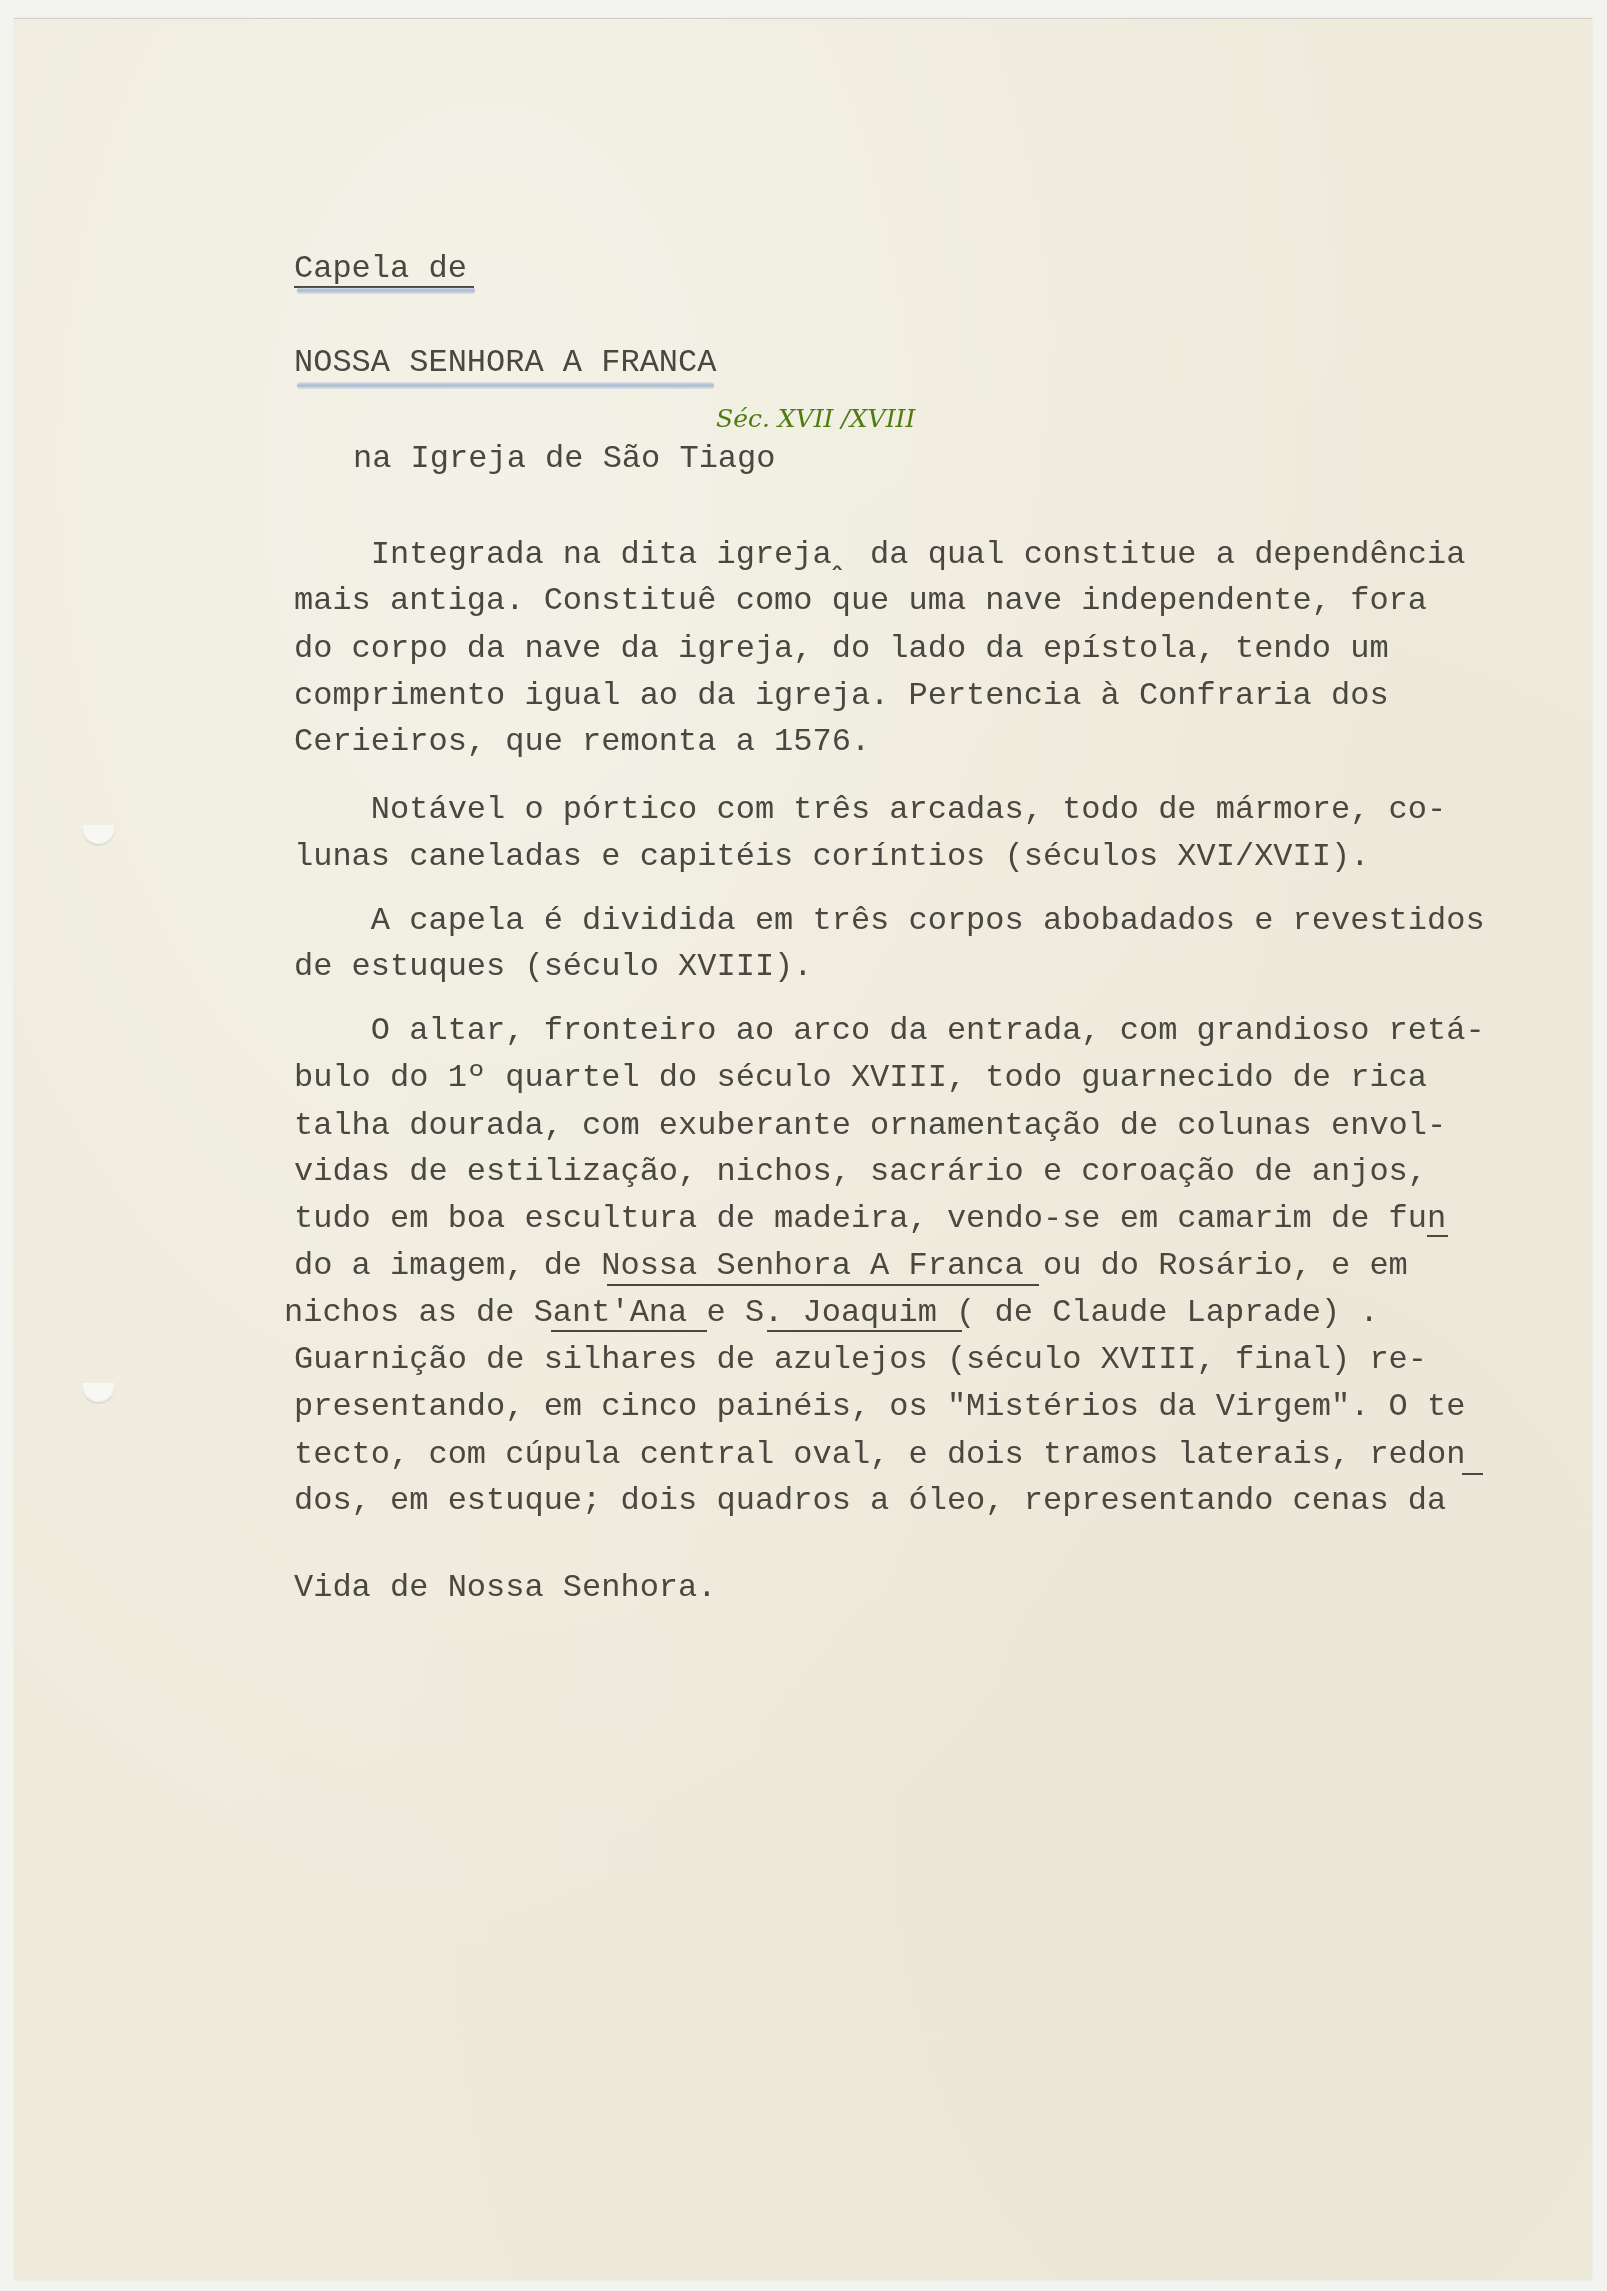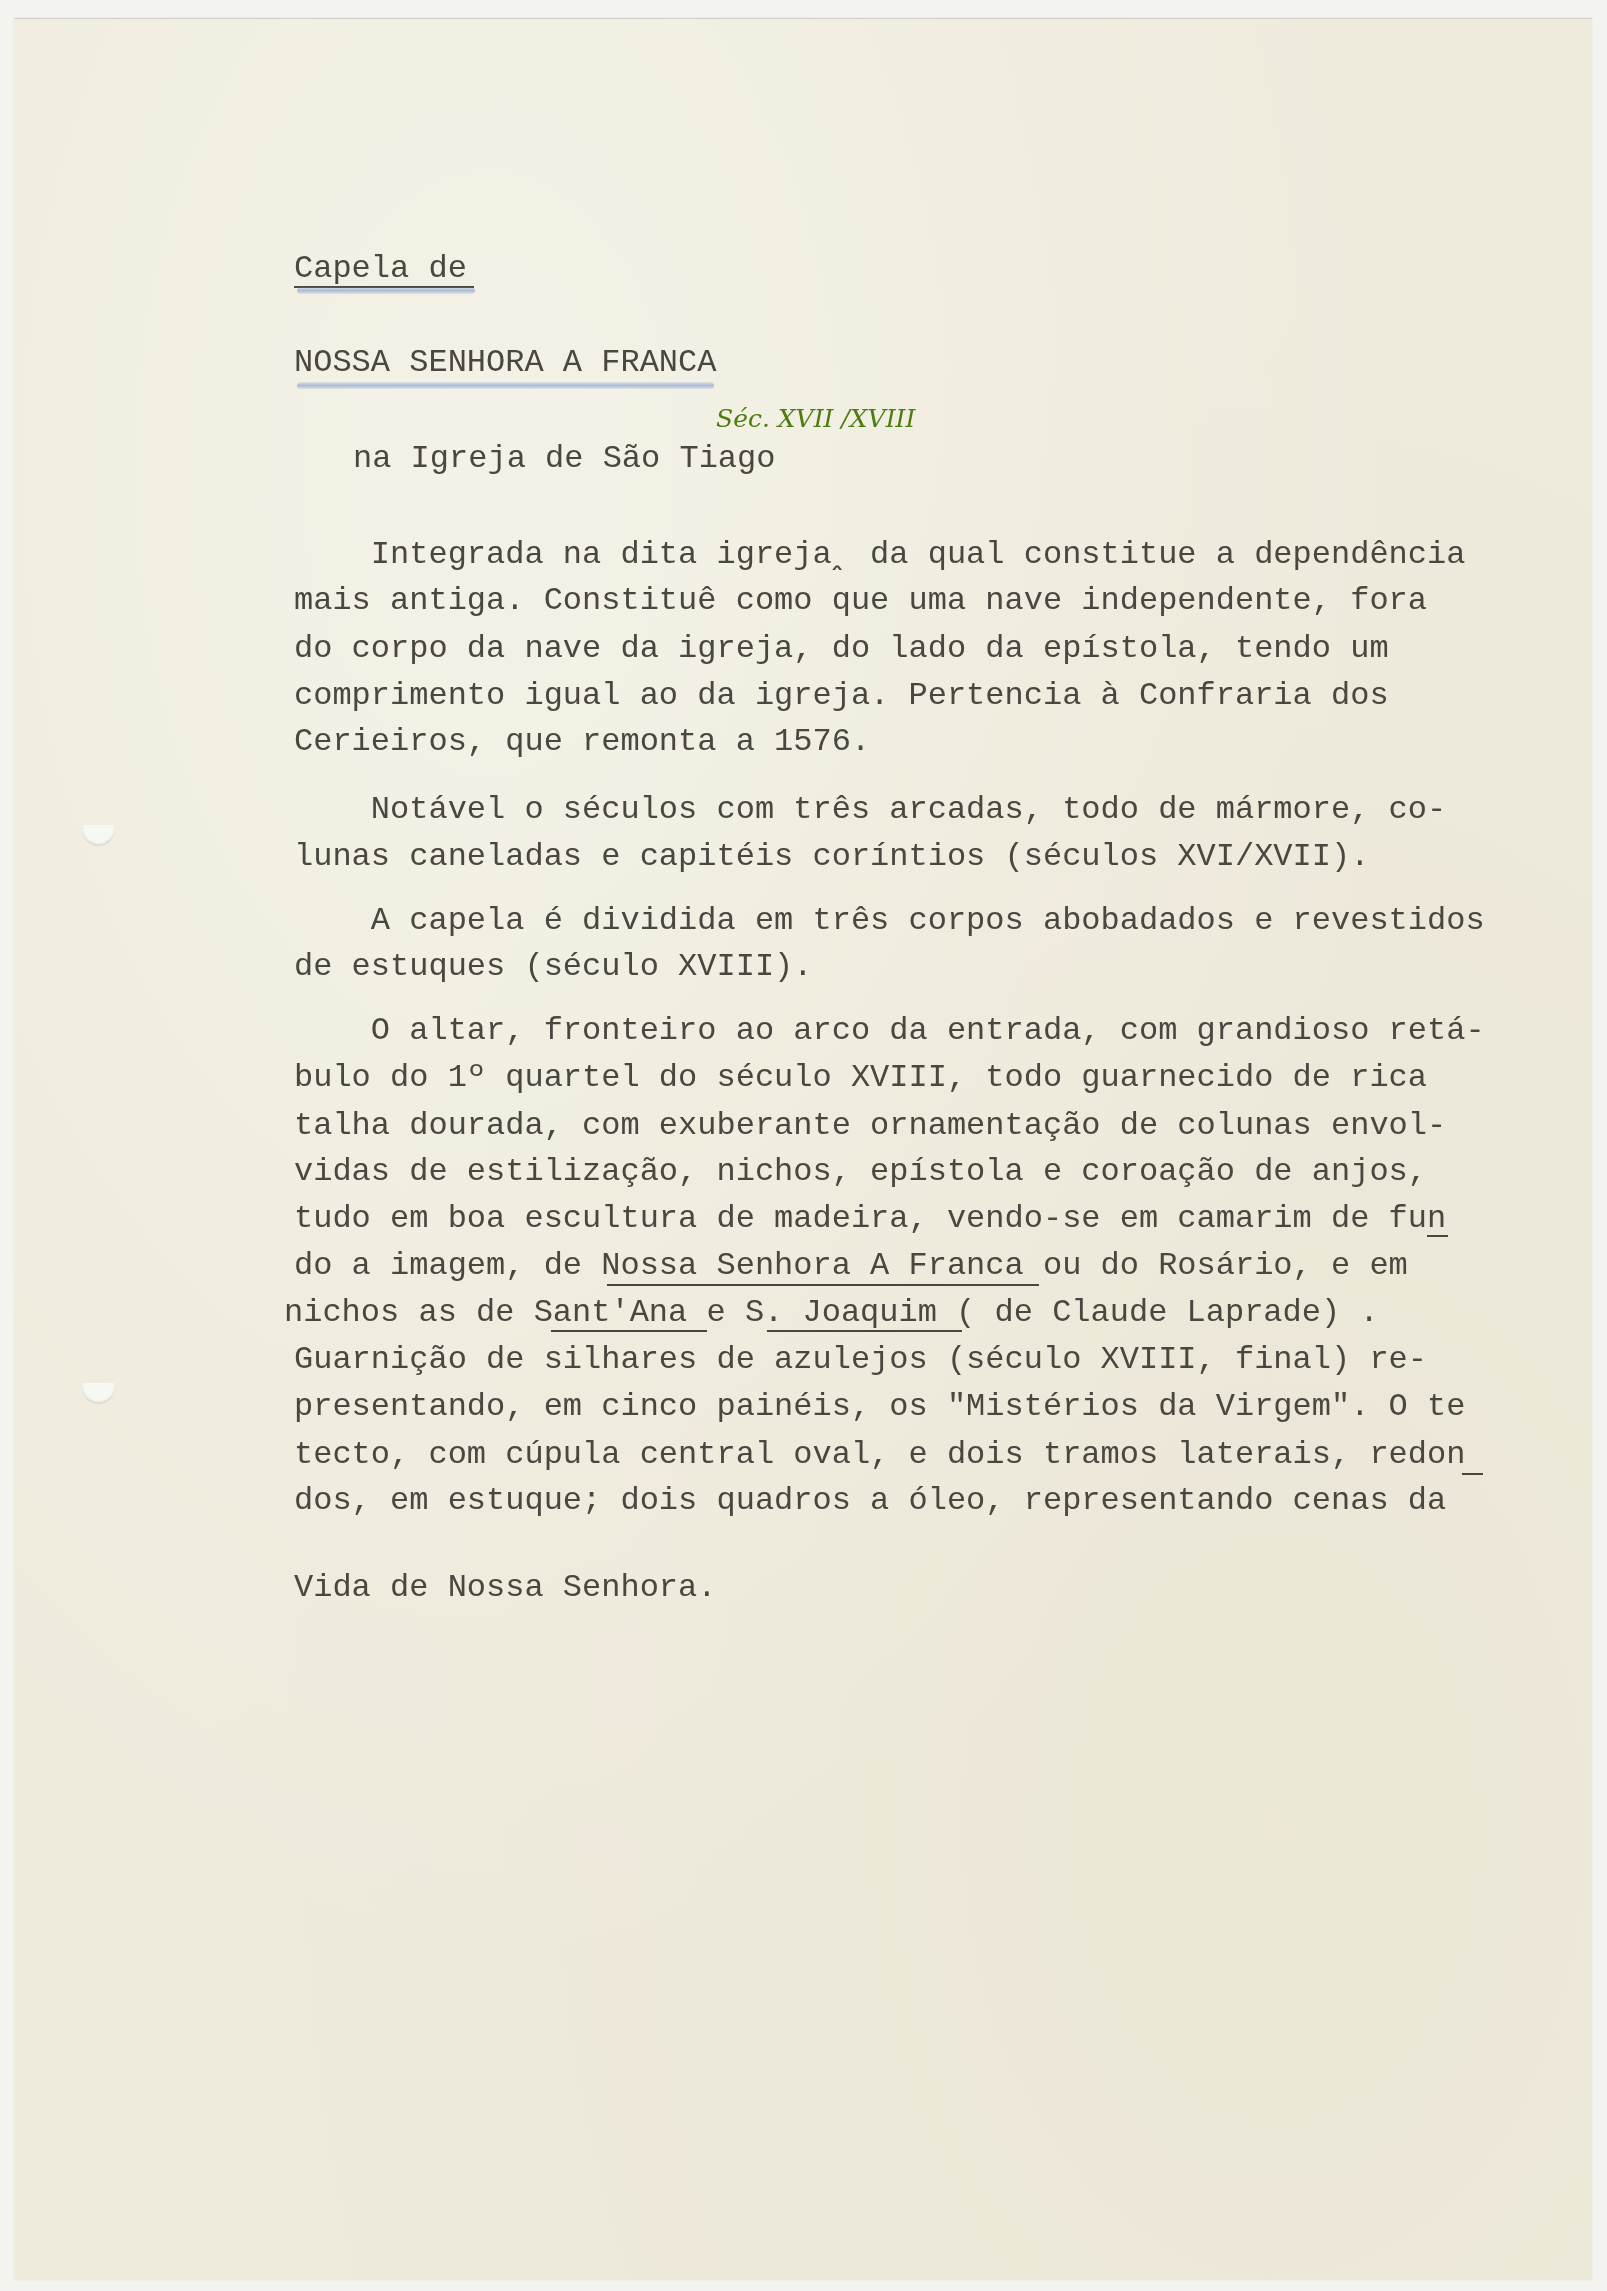--- a/index.html
+++ b/index.html
@@ -59,30 +59,30 @@
 <div class="hand" style="left:716px; top:404px;">Séc. XVII /XVIII</div>
 
 <div class="line" style="left:353px; top:439px;">na Igreja de São Tiago</div>
 
 <div class="line" style="left:294px; top:535px;">    Integrada na dita igrejaꞈ da qual constitue a dependência</div>
 <div class="line" style="left:294px; top:581px;">mais antiga. Constituê como que uma nave independente, fora</div>
 <div class="line" style="left:294px; top:629px;">do corpo da nave da igreja, do lado da epístola, tendo um</div>
 <div class="line" style="left:294px; top:676px;">comprimento igual ao da igreja. Pertencia à Confraria dos</div>
 <div class="line" style="left:294px; top:722px;">Cerieiros, que remonta a 1576.</div>
 
-<div class="line" style="left:294px; top:790px;">    Notável o séculos com três arcadas, todo de mármore, co-</div>
+<div class="line" style="left:294px; top:790px;">    Notável o pórtico com três arcadas, todo de mármore, co-</div>
 <div class="line" style="left:294px; top:837px;">lunas caneladas e capitéis coríntios (séculos XVI/XVII).</div>
 
 <div class="line" style="left:294px; top:901px;">    A capela é dividida em três corpos abobadados e revestidos</div>
 <div class="line" style="left:294px; top:947px;">de estuques (século XVIII).</div>
 
 <div class="line" style="left:294px; top:1011px;">    O altar, fronteiro ao arco da entrada, com grandioso retá-</div>
 <div class="line" style="left:294px; top:1058px;">bulo do 1º quartel do século XVIII, todo guarnecido de rica</div>
 <div class="line" style="left:294px; top:1106px;">talha dourada, com exuberante ornamentação de colunas envol-</div>
-<div class="line" style="left:294px; top:1152px;">vidas de estilização, nichos, epístola e coroação de anjos,</div>
+<div class="line" style="left:294px; top:1152px;">vidas de estilização, nichos, sacrário e coroação de anjos,</div>
 <div class="line" style="left:294px; top:1199px;">tudo em boa escultura de madeira, vendo-se em camarim de fun</div>
 <div class="dark-ul" style="left:1427px; top:1235px; width:21px;"></div>
 <div class="line" style="left:294px; top:1246px;">do a imagem, de Nossa Senhora A Franca ou do Rosário, e em</div>
 <div class="dark-ul" style="left:607px; top:1284px; width:432px;"></div>
 <div class="line" style="left:284px; top:1293px;">nichos as de Sant'Ana e S. Joaquim ( de Claude Laprade) .</div>
 <div class="dark-ul" style="left:551px; top:1330px; width:156px;"></div>
 <div class="dark-ul" style="left:767px; top:1330px; width:195px;"></div>
 <div class="line" style="left:294px; top:1340px;">Guarnição de silhares de azulejos (século XVIII, final) re-</div>
 <div class="line" style="left:294px; top:1387px;">presentando, em cinco painéis, os "Mistérios da Virgem". O te</div>
 <div class="line" style="left:294px; top:1435px;">tecto, com cúpula central oval, e dois tramos laterais, redon</div>

